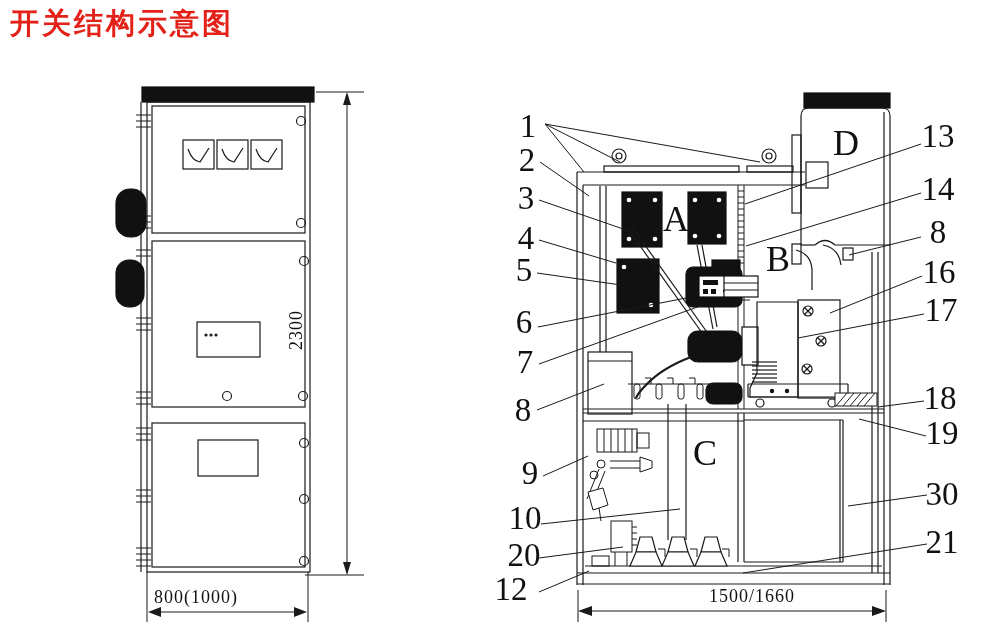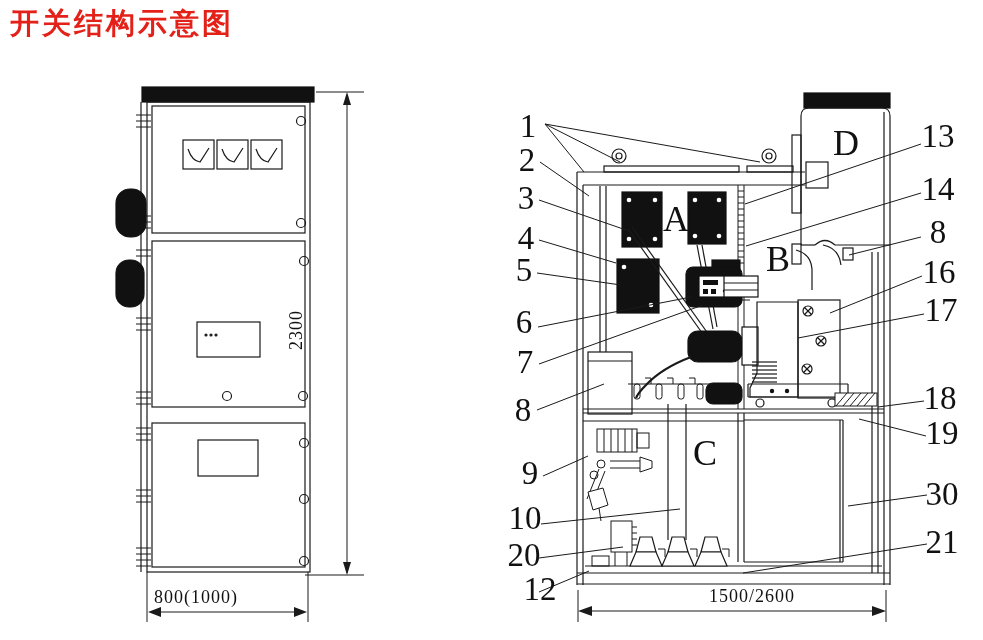--- a/index.html
+++ b/index.html
@@ -344,34 +344,34 @@
   <span class="callout" style="left:527px;top:160px">2</span>
   <span class="callout" style="left:526px;top:198px">3</span>
   <span class="callout" style="left:526px;top:238px">4</span>
   <span class="callout" style="left:524px;top:270px">5</span>
   <span class="callout" style="left:524px;top:322px">6</span>
   <span class="callout" style="left:525px;top:362px">7</span>
   <span class="callout" style="left:523px;top:410px">8</span>
   <span class="callout" style="left:530px;top:473px">9</span>
   <span class="callout" style="left:525px;top:518px">10</span>
   <span class="callout" style="left:524px;top:555px">20</span>
-  <span class="callout" style="left:540px;top:589px">12</span>
+  <span class="callout" style="left:511px;top:589px">12</span>
 
   <span class="callout" style="left:938px;top:136px">13</span>
   <span class="callout" style="left:938px;top:189px">14</span>
   <span class="callout" style="left:938px;top:232px">8</span>
   <span class="callout" style="left:939px;top:272px">16</span>
   <span class="callout" style="left:941px;top:310px">17</span>
   <span class="callout" style="left:940px;top:398px">18</span>
   <span class="callout" style="left:942px;top:433px">19</span>
   <span class="callout" style="left:942px;top:494px">30</span>
   <span class="callout" style="left:942px;top:542px">21</span>
 
   <span class="letter" style="left:676px;top:219px">A</span>
   <span class="letter" style="left:778px;top:259px">B</span>
   <span class="letter" style="left:705px;top:453px">C</span>
   <span class="letter" style="left:846px;top:143px">D</span>
 
   <span class="dim dim-vert" style="left:296px;top:330px">2300</span>
   <span class="dim" style="left:196px;top:597px">800(1000)</span>
-  <span class="dim" style="left:752px;top:596px">1500/2600</span>
+  <span class="dim" style="left:752px;top:596px">1500/1660</span>
 
 </div>
 
 </body></html>

